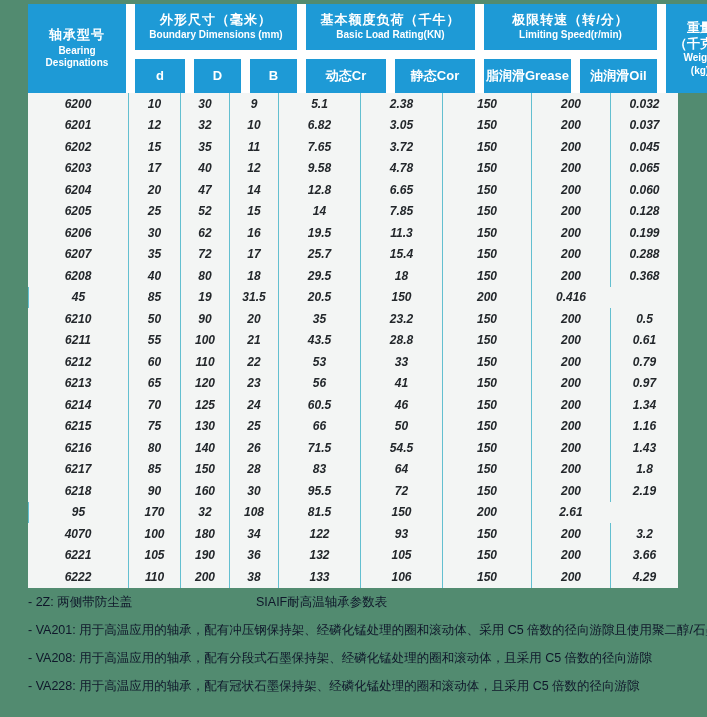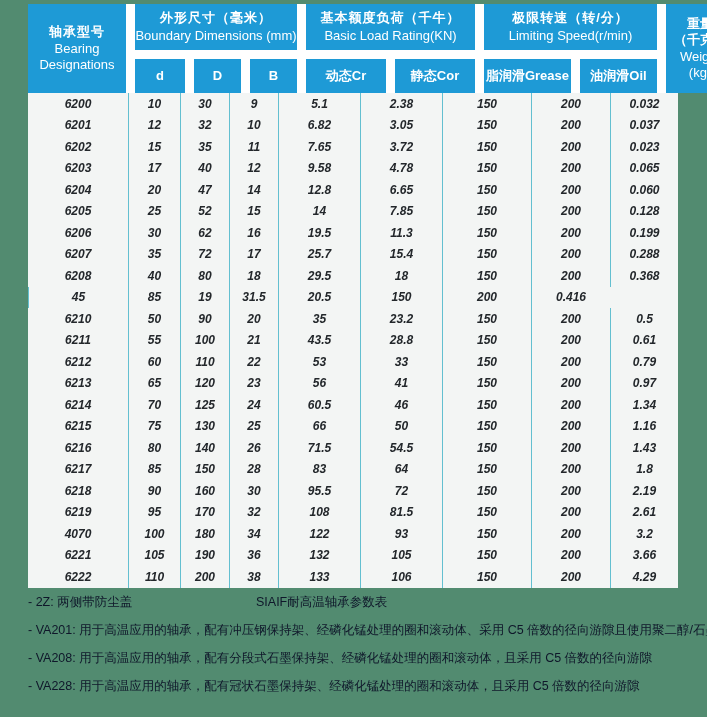--- a/index.html
+++ b/index.html
@@ -27,21 +27,21 @@
   .hcell{
     background:#1e9ad6;
     color:#ffffff;
     display:flex;flex-direction:column;
     align-items:center;justify-content:center;
     text-align:center;
     line-height:1.25;
     overflow:hidden;
   }
   .hcell .zh{font-size:13px;font-weight:bold;letter-spacing:1px;}
-  .hcell .en{font-size:13px;font-weight:normal;margin-top:1px;}
+  .hcell .en{font-size:10px;font-weight:bold;margin-top:1px;}
   .hc-designation{grid-column:1;grid-row:1/3;}
   .hc-dims{grid-column:2/5;grid-row:1;}
   .hc-load{grid-column:5/7;grid-row:1;}
   .hc-speed{grid-column:7/9;grid-row:1;}
   .hc-weight{grid-column:9;grid-row:1/3;}
   .hc-weight .zh{letter-spacing:0;}
   .hc-weight .en{margin-top:0;}
   .sub{font-size:13px;font-weight:bold;}
   .hc-d{grid-column:2;grid-row:2;}
   .hc-D{grid-column:3;grid-row:2;}
@@ -150,21 +150,21 @@
         </div>
         <div class="trow">
           <div class="tcell c0">6202</div>
           <div class="tcell c1">15</div>
           <div class="tcell c2">35</div>
           <div class="tcell c3">11</div>
           <div class="tcell c4">7.65</div>
           <div class="tcell c5">3.72</div>
           <div class="tcell c6">150</div>
           <div class="tcell c7">200</div>
-          <div class="tcell c8">0.023</div>
+          <div class="tcell c8">0.045</div>
         </div>
         <div class="trow">
           <div class="tcell c0">6203</div>
           <div class="tcell c1">17</div>
           <div class="tcell c2">40</div>
           <div class="tcell c3">12</div>
           <div class="tcell c4">9.58</div>
           <div class="tcell c5">4.78</div>
           <div class="tcell c6">150</div>
           <div class="tcell c7">200</div>
@@ -328,21 +328,20 @@
           <div class="tcell c1">90</div>
           <div class="tcell c2">160</div>
           <div class="tcell c3">30</div>
           <div class="tcell c4">95.5</div>
           <div class="tcell c5">72</div>
           <div class="tcell c6">150</div>
           <div class="tcell c7">200</div>
           <div class="tcell c8">2.19</div>
         </div>
         <div class="trow">
-          <div class="tcell c0">6219</div>
           <div class="tcell c1">95</div>
           <div class="tcell c2">170</div>
           <div class="tcell c3">32</div>
           <div class="tcell c4">108</div>
           <div class="tcell c5">81.5</div>
           <div class="tcell c6">150</div>
           <div class="tcell c7">200</div>
           <div class="tcell c8">2.61</div>
         </div>
         <div class="trow">

